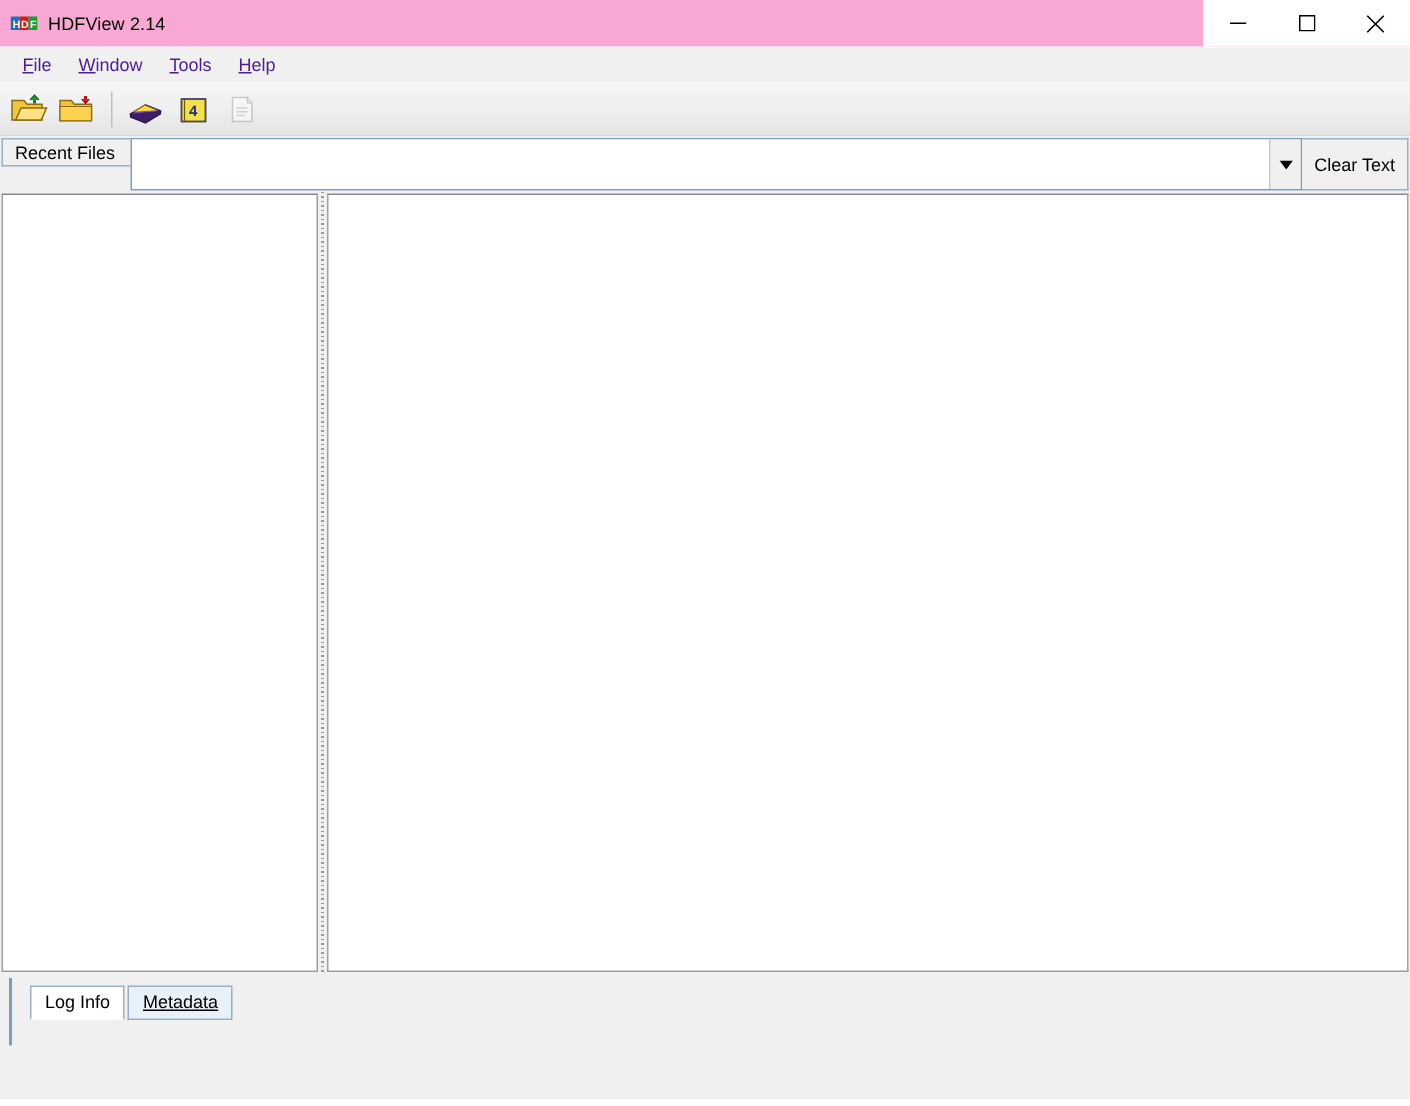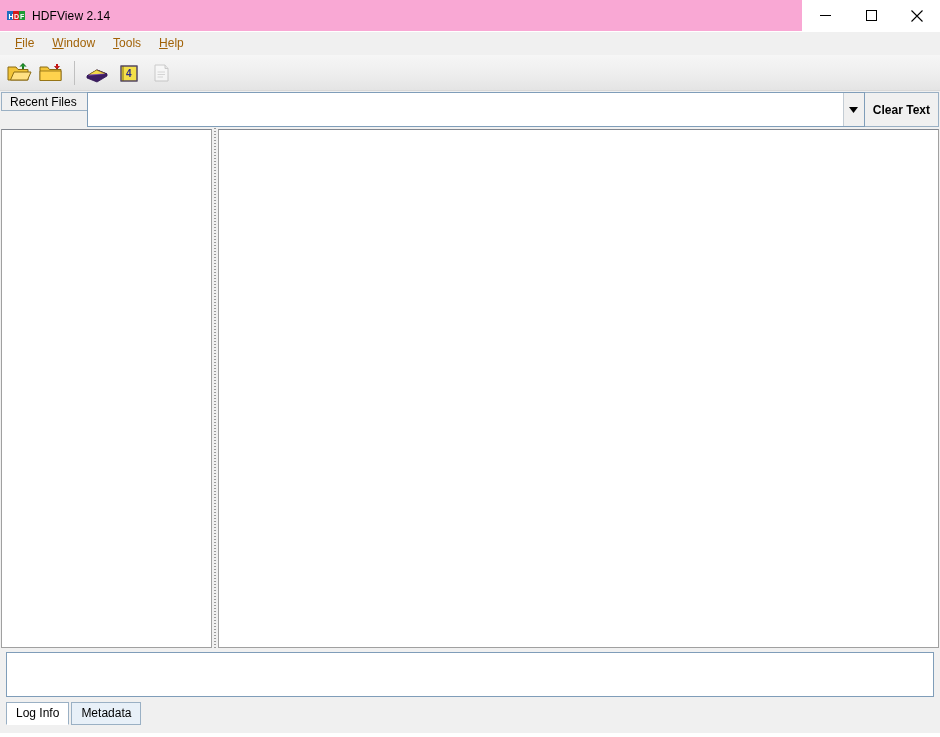--- a/index.html
+++ b/index.html
@@ -61,21 +61,21 @@
     height: 22px;
     background: #f0f0f0;
     display: flex;
     align-items: center;
     padding-left: 6px;
     border-bottom: 1px solid #f0f0f0;
   }
   .menu-item {
     padding: 2px 9px 3px 9px;
     font-size: 12px;
-    color: #a16207;
+    color: #4c1d95;
     line-height: 14px;
   }
   .menu-item u { text-decoration: underline; }
 
   
   .toolbar {
     height: 36px;
     background: linear-gradient(to bottom, #f6f6f6 0%, #eeeeee 55%, #e4e4e4 100%);
     display: flex;
     align-items: center;
@@ -149,21 +149,20 @@
     display: flex;
     align-items: center;
     padding: 0 8px;
     font-size: 12px;
     background: #f0f0f0;
     border: 1px solid #9ab0c4;
     border-left: none;
     box-sizing: border-box;
     margin: 1px 1px 1px 0;
     white-space: nowrap;
-    font-weight: bold;
   }
 
   
   .main {
     height: 521px;
     display: flex;
     background: #f0f0f0;
     box-sizing: border-box;
     padding: 0;
   }
@@ -199,21 +198,21 @@
     box-sizing: border-box;
     margin: 1px 1px 1px 0;
   }
 
   
   .bottom {
     height: 84px;
     background: #f0f0f0;
     box-sizing: border-box;
     display: flex;
-    flex-direction: column;
+    flex-direction: row;
     padding-top: 3px;
     text-align: center;
   }
   .log-area {
     height: 45px;
     margin: 0 6px 0 6px;
     background: #ffffff;
     border: 1px solid #7f9db9;
     box-sizing: border-box;
   }
@@ -239,20 +238,21 @@
     background: #f0f0f0;
     line-height: 14px;
   }
   .tab.selected {
     background: #ffffff;
     border-bottom-color: #ffffff;
   }
   .tab.alt {
     background: #e8f0f8;
     margin-left: 2px;
+    text-decoration: underline;
   }
 </style>
 </head>
 <body>
 
 <div class="titlebar">
   <div class="app-icon">
     <svg width="18" height="16" viewBox="0 0 18 16">
       <rect x="0" y="3" width="6" height="9" fill="#1f6fbf"></rect>
       <rect x="6" y="3" width="6" height="9" fill="#d01b1b"></rect>

